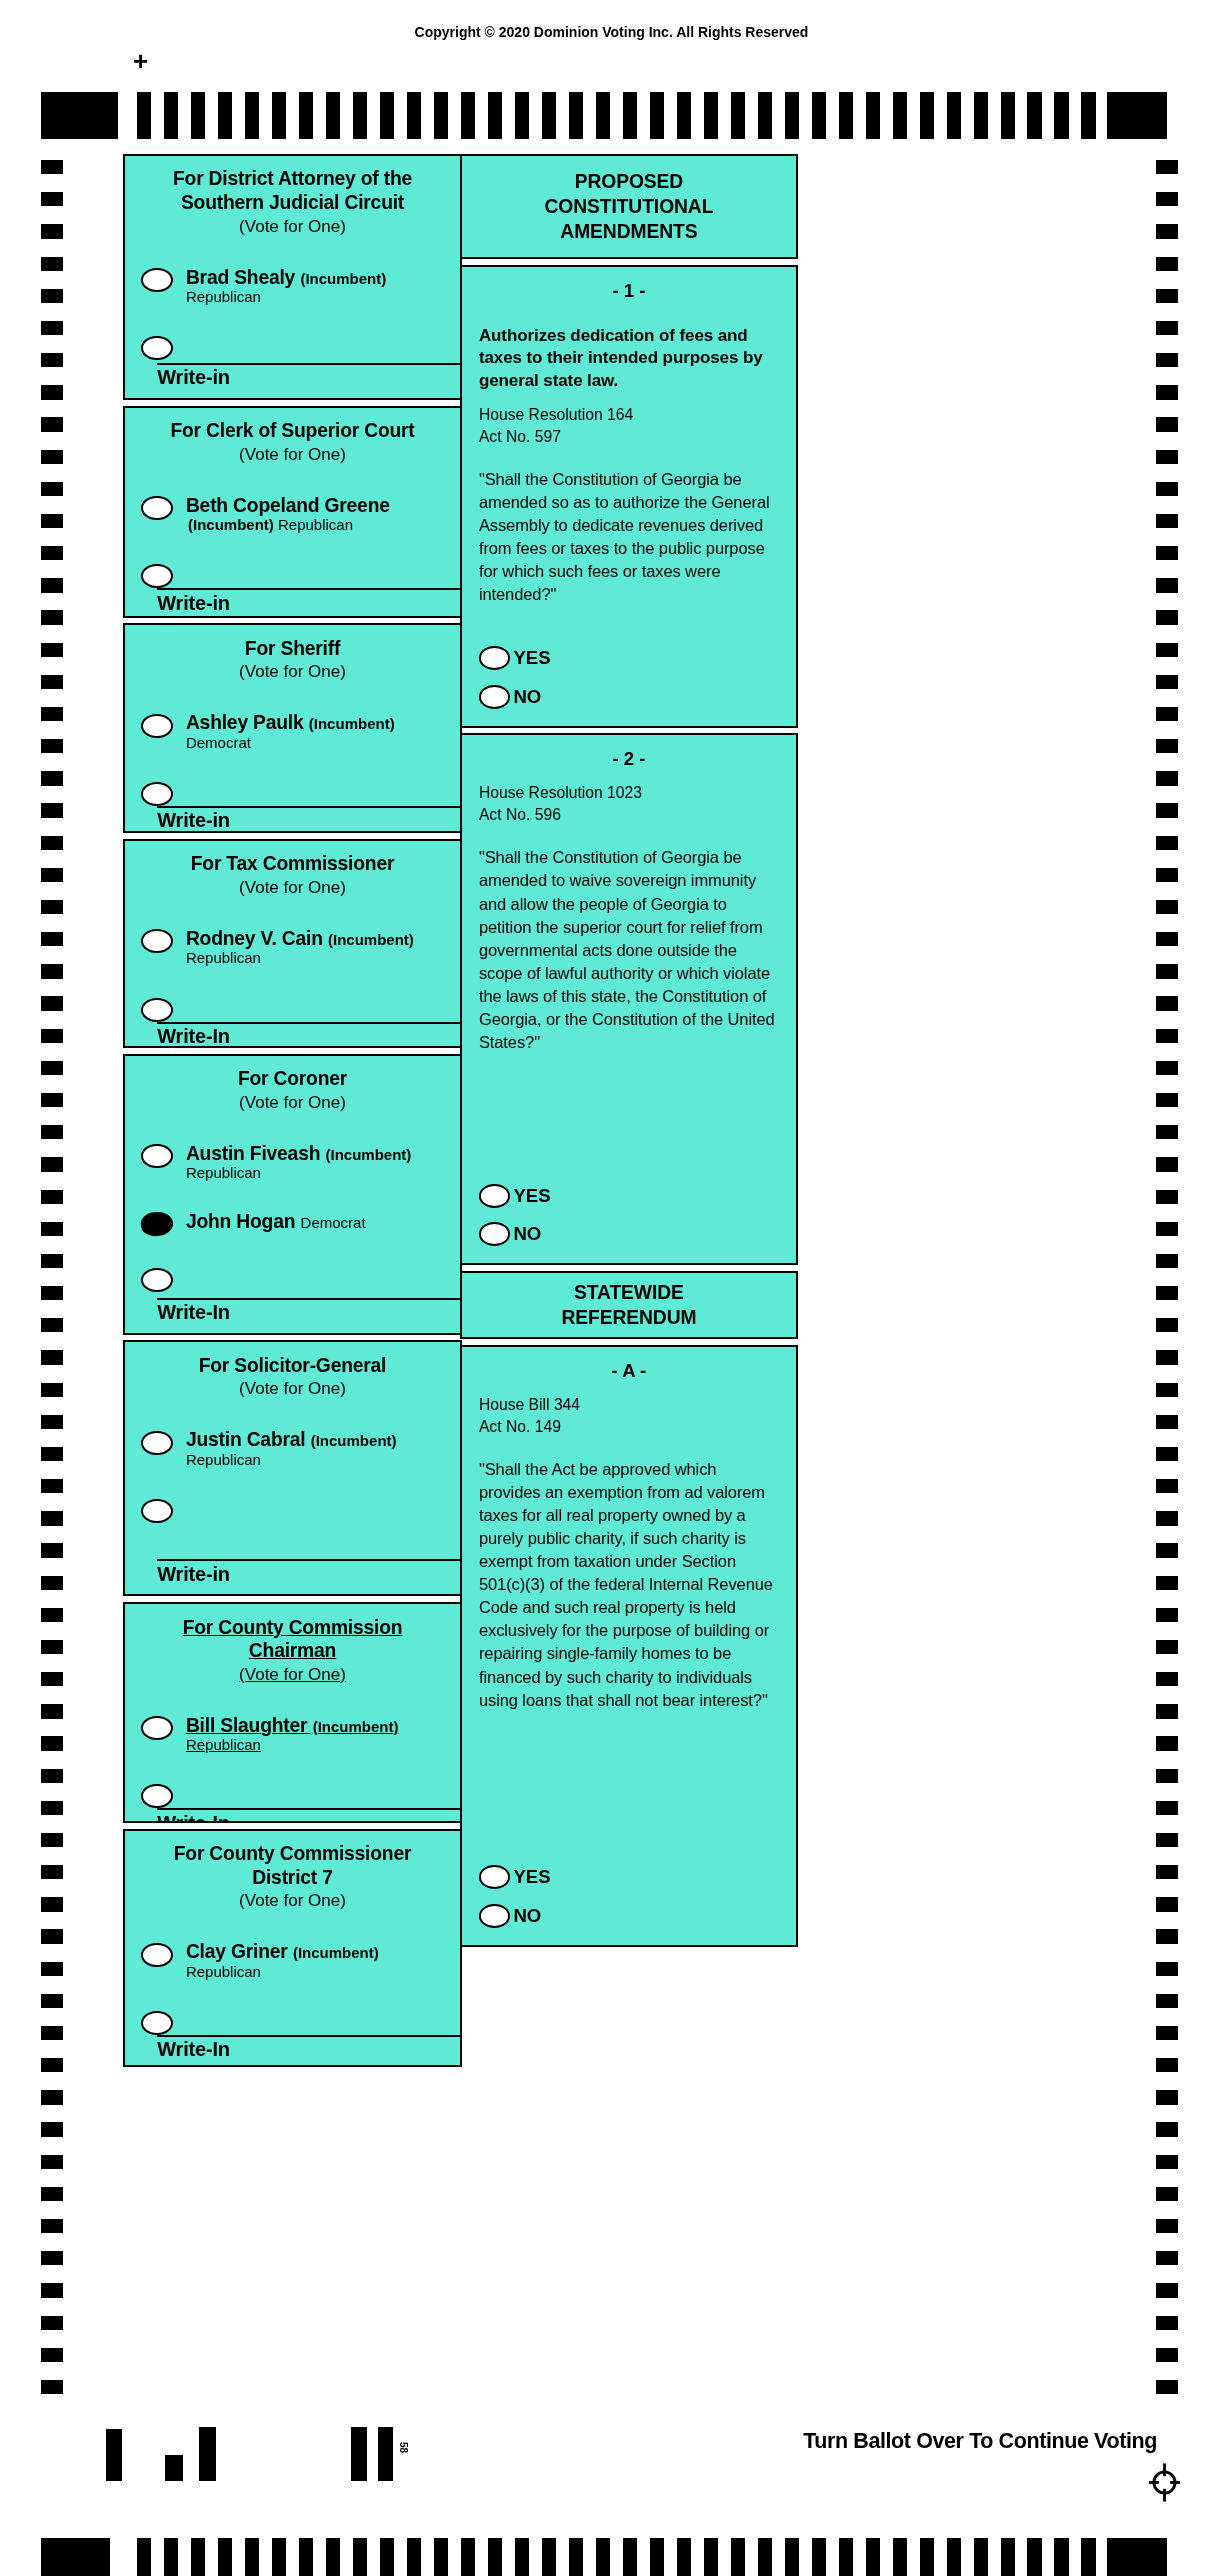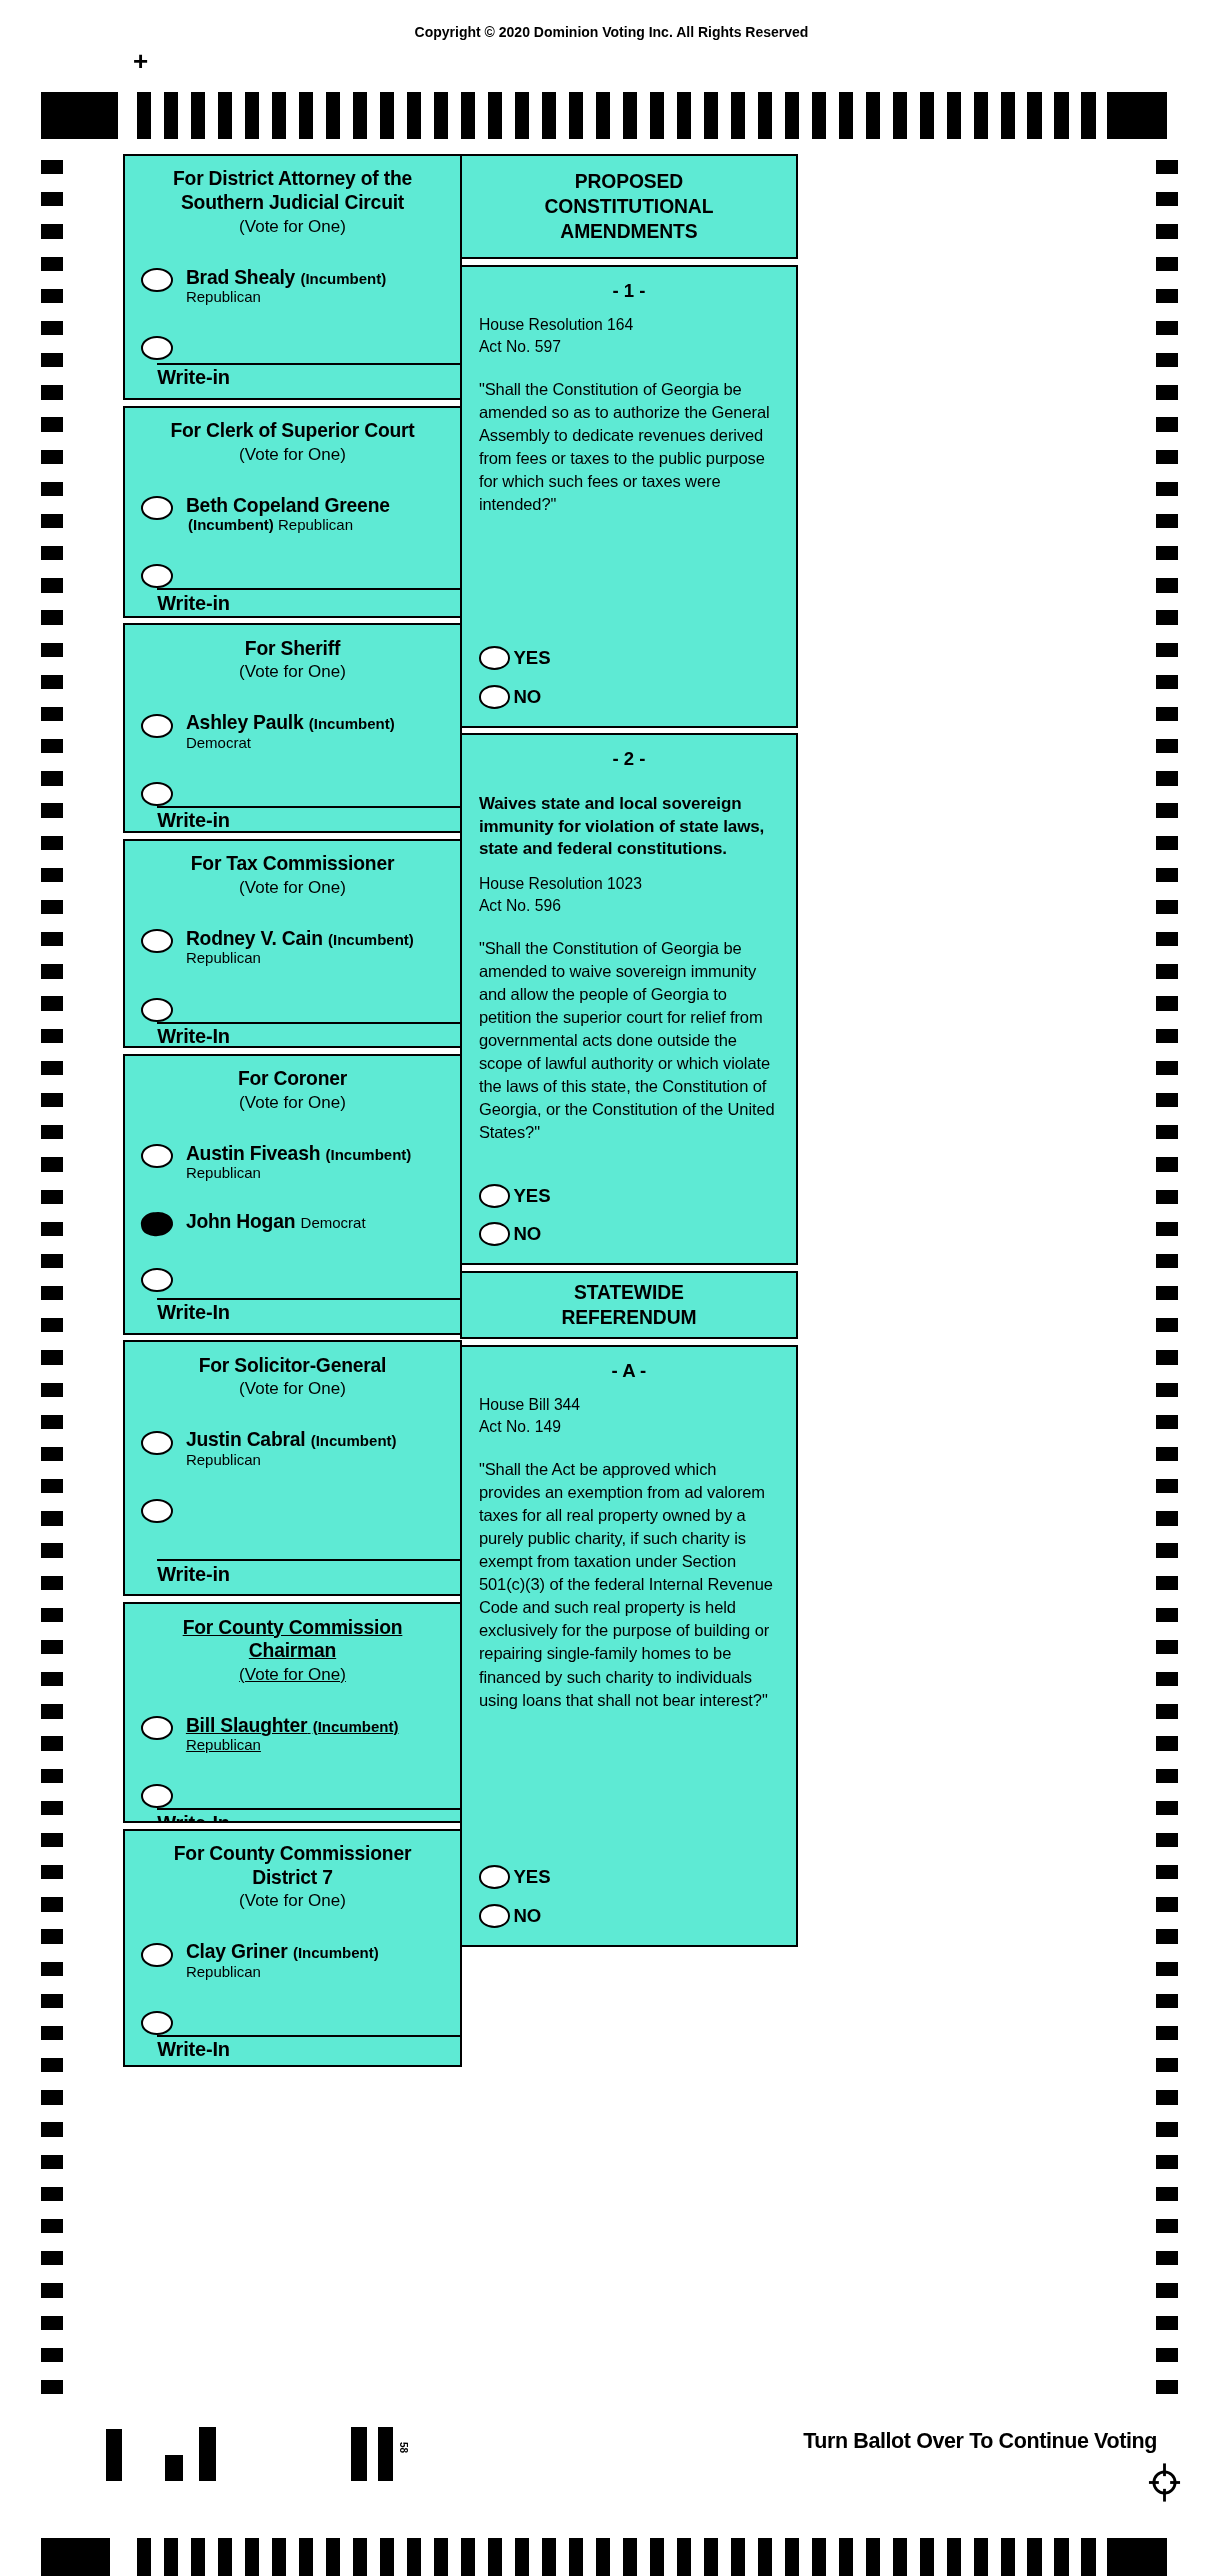--- a/index.html
+++ b/index.html
@@ -569,43 +569,43 @@
     </div>
 
     <div id="right-col">
       <div class="rc-header" id="amendments-header">PROPOSED
 CONSTITUTIONAL
 AMENDMENTS</div>
       <div id="amd-list">
 
           <div class="measure">
             <div class="measure-number">- 1 -</div>
+            <div class="measure-summary">Authorizes dedication of fees and
+taxes to their intended purposes by
+general state law.</div>
             <div class="measure-ref">House Resolution 164
 Act No. 597</div>
             <div class="measure-question">"Shall the Constitution of Georgia be amended so as to authorize the General Assembly to dedicate revenues derived from fees or taxes to the public purpose for which such fees or taxes were intended?"</div>
             <div class="options">
 
                 <div class="opt">
                   <span class="bubble"></span>
                   <span class="opt-label">YES</span>
                 </div>
 
                 <div class="opt">
                   <span class="bubble"></span>
                   <span class="opt-label">NO</span>
                 </div>
 
             </div>
           </div>
 
           <div class="measure">
             <div class="measure-number">- 2 -</div>
-            <div class="measure-summary">Waives state and local sovereign
-immunity for violation of state laws,
-state and federal constitutions.</div>
             <div class="measure-ref">House Resolution 1023
 Act No. 596</div>
             <div class="measure-question">"Shall the Constitution of Georgia be amended to waive sovereign immunity and allow the people of Georgia to petition the superior court for relief from governmental acts done outside the scope of lawful authority or which violate the laws of this state, the Constitution of Georgia, or the Constitution of the United States?"</div>
             <div class="options">
 
                 <div class="opt">
                   <span class="bubble"></span>
                   <span class="opt-label">YES</span>
                 </div>
 

